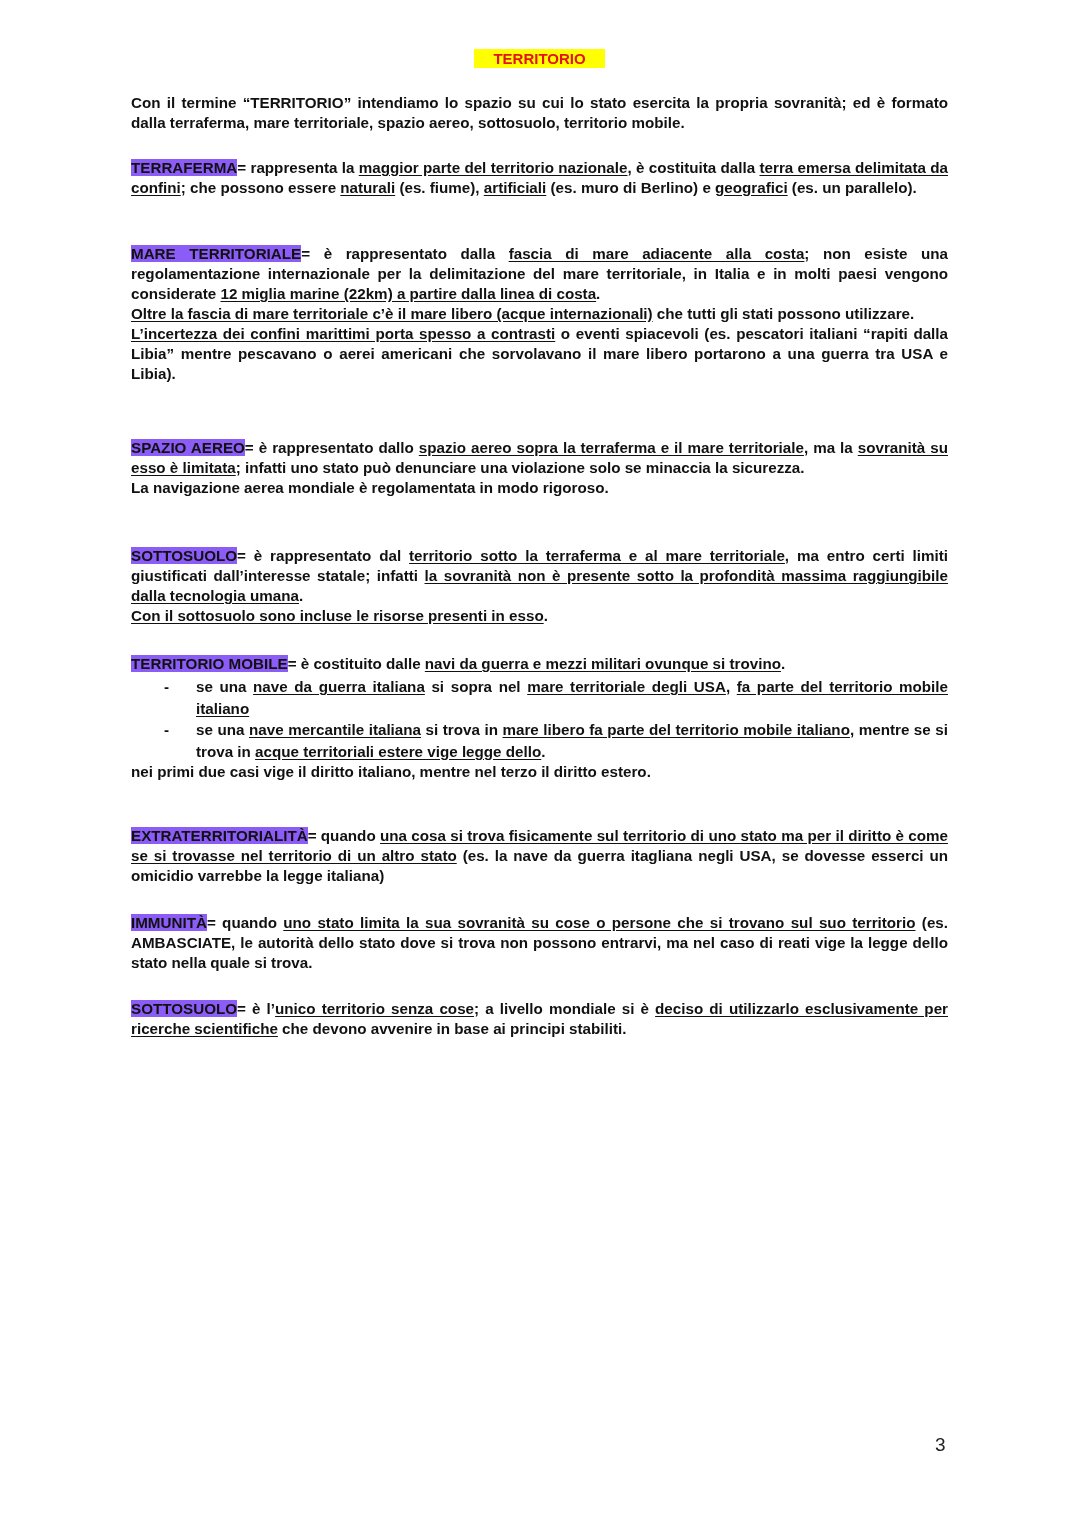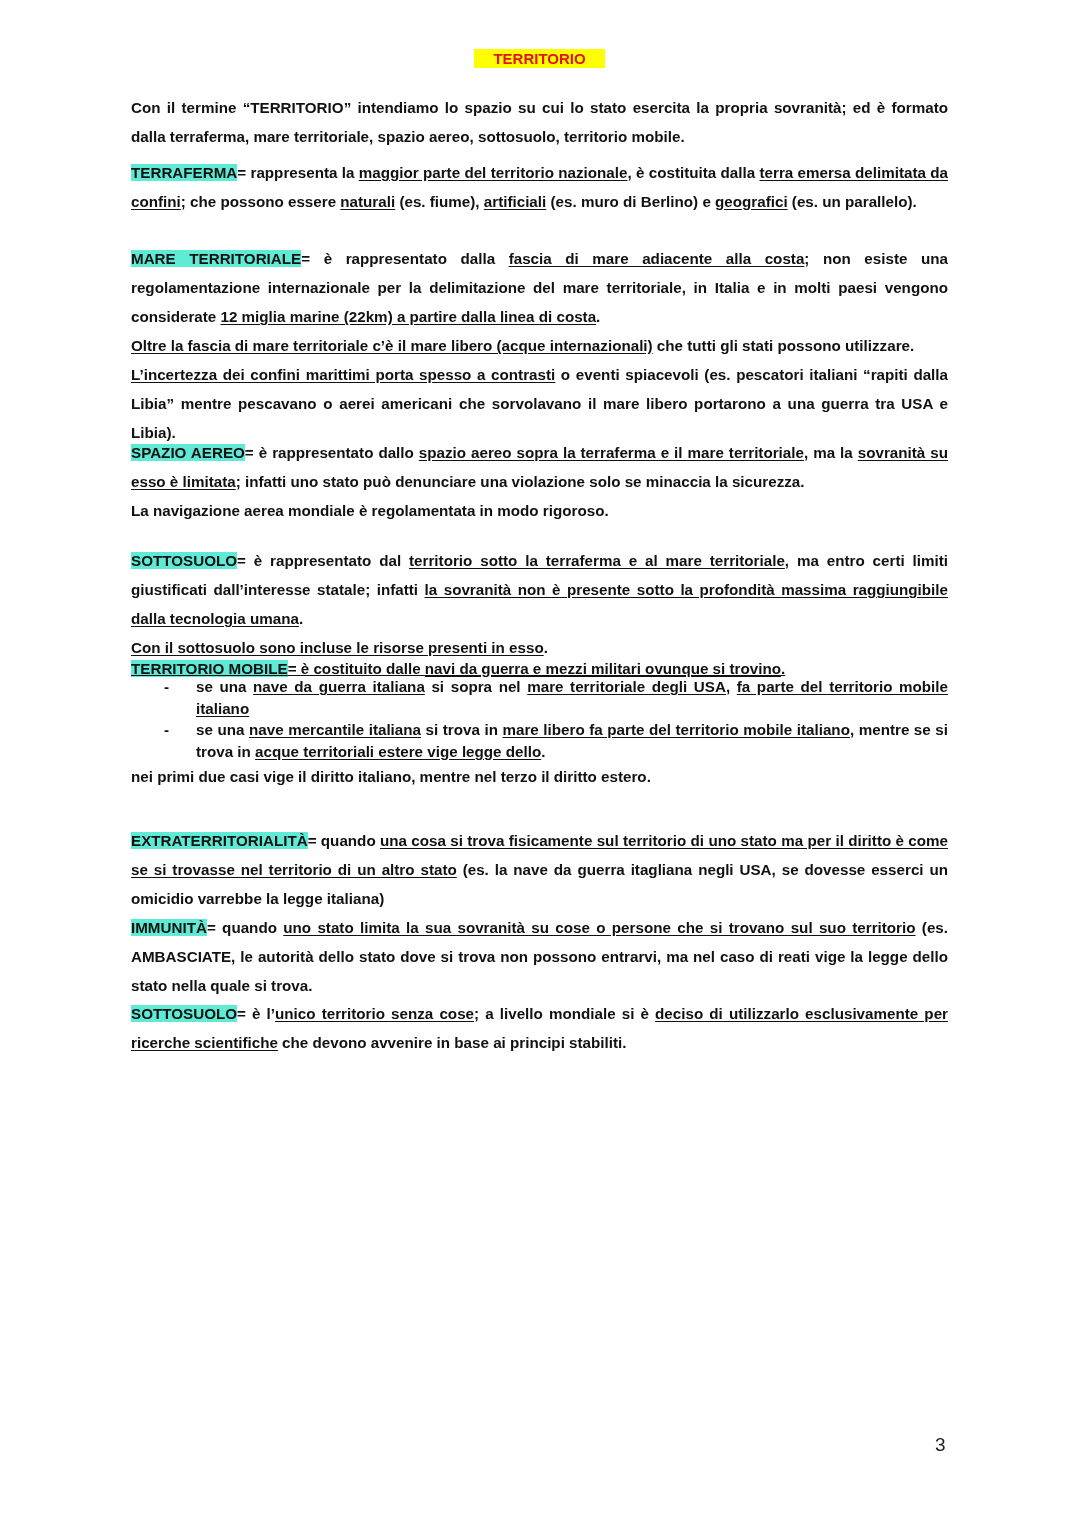--- a/index.html
+++ b/index.html
@@ -1,23 +1,23 @@
 <!DOCTYPE html>
 <html><head>
 <meta charset="utf-8">
 <style>
   html, body { margin: 0; padding: 0; background: #ffffff; }
   body { width: 1080px; height: 1525px; position: relative; overflow: hidden;
          font-family: "Liberation Sans", sans-serif; color: #111; }
   .page { position: absolute; left: 131px; top: 0; width: 817px; }
   .title-wrap { position: absolute; top: 50px; left: 0; width: 817px; text-align: center; }
   .title { background: #ffff00; color: #e0141b; font-weight: bold; font-size: 15px; padding: 1px 19px; margin-top: 40px; }
-  p.par { position: absolute; left: 0; width: 817px; margin: 0; font-size: 15.2px; line-height: 29px;
+  p.par { position: absolute; left: 0; width: 817px; margin: 0; font-size: 15.2px; line-height: 20px;
           font-weight: bold; text-align: justify; letter-spacing: 0; }
-  .term { background: #5eead4; }
+  .term { background: #8b5cf6; }
   .u { text-decoration: underline; text-underline-offset: 2px; }
   ul.bl { position: absolute; left: 0; width: 817px; margin: 0; padding: 0; list-style: none; }
   ul.bl li { position: relative; padding-left: 65px; font-size: 15.2px; line-height: 21.6px; font-weight: bold; text-align: justify; }
   ul.bl li .dash { position: absolute; left: 33px; top: 0; }
   .pagenum { position: absolute; left: 935px; top: 1434px; font-size: 19px; color: #222; }
 </style>
 </head>
 <body>
 
 <div class="page">
@@ -29,21 +29,21 @@
   <p class="par" style="top:93px;">Con il termine “TERRITORIO” intendiamo lo spazio su cui lo stato esercita la propria sovranità; ed è formato dalla terraferma, mare territoriale, spazio aereo, sottosuolo, territorio mobile.</p>
 
   <p class="par" style="top:158px;"><span class="term">TERRAFERMA</span><span>= rappresenta la </span><span class="u">maggior parte del territorio nazionale</span><span>, è costituita dalla </span><span class="u">terra emersa delimitata da confini</span><span>; che possono essere </span><span class="u">naturali</span><span> (es. fiume), </span><span class="u">artificiali</span><span> (es. muro di Berlino) e </span><span class="u">geografici</span><span> (es. un parallelo).</span></p>
 
   <p class="par" style="top:244px;"><span class="term">MARE TERRITORIALE</span><span>= è rappresentato dalla </span><span class="u">fascia di mare adiacente alla costa</span><span>; non esiste una regolamentazione internazionale per la delimitazione del mare territoriale, in Italia e in molti paesi vengono considerate </span><span class="u">12 miglia marine (22km) a partire dalla linea di costa</span><span>.</span><br><span class="u">Oltre la fascia di mare territoriale c’è il mare libero (acque internazionali)</span><span> che tutti gli stati possono utilizzare.</span><br><span class="u">L’incertezza dei confini marittimi porta spesso a contrasti</span><span> o eventi spiacevoli (es. pescatori italiani “rapiti dalla Libia” mentre pescavano o aerei americani che sorvolavano il mare libero portarono a una guerra tra USA e Libia).</span></p>
 
   <p class="par" style="top:438px;"><span class="term">SPAZIO AEREO</span><span>= è rappresentato dallo </span><span class="u">spazio aereo sopra la terraferma e il mare territoriale</span><span>, ma la </span><span class="u">sovranità su esso è limitata</span><span>; infatti uno stato può denunciare una violazione solo se minaccia la sicurezza.</span><br><span>La navigazione aerea mondiale è regolamentata in modo rigoroso.</span></p>
 
   <p class="par" style="top:546px;"><span class="term">SOTTOSUOLO</span><span>= è rappresentato dal </span><span class="u">territorio sotto la terraferma e al mare territoriale</span><span>, ma entro certi limiti giustificati dall’interesse statale; infatti </span><span class="u">la sovranità non è presente sotto la profondità massima raggiungibile dalla tecnologia umana</span><span>.</span><br><span class="u">Con il sottosuolo sono incluse le risorse presenti in esso</span><span>.</span></p>
 
-  <p class="par" style="top:654px;text-decoration:underline;"><span class="term">TERRITORIO MOBILE</span><span>= è costituito dalle </span><span class="u">navi da guerra e mezzi militari ovunque si trovino</span><span>.</span></p>
+  <p class="par" style="top:654px;"><span class="term">TERRITORIO MOBILE</span><span>= è costituito dalle </span><span class="u">navi da guerra e mezzi militari ovunque si trovino</span><span>.</span></p>
 
   <ul class="bl" style="top:676px;">
     <li><span class="dash">-</span><span>se una </span><span class="u">nave da guerra italiana</span><span> si sopra nel </span><span class="u">mare territoriale degli USA</span><span>, </span><span class="u">fa parte del territorio mobile italiano</span></li>
     <li><span class="dash">-</span><span>se una </span><span class="u">nave mercantile italiana</span><span> si trova in </span><span class="u">mare libero fa parte del territorio mobile italiano</span><span>, mentre se si trova in </span><span class="u">acque territoriali estere vige legge dello</span><span>.</span></li>
   </ul>
 
   <p class="par" style="top:762px;">nei primi due casi vige il diritto italiano, mentre nel terzo il diritto estero.</p>
 
   <p class="par" style="top:826px;"><span class="term">EXTRATERRITORIALITÀ</span><span>= quando </span><span class="u">una cosa si trova fisicamente sul territorio di uno stato ma per il diritto è come se si trovasse nel territorio di un altro stato</span><span> (es. la nave da guerra itagliana negli USA, se dovesse esserci un omicidio varrebbe la legge italiana)</span></p>
 

